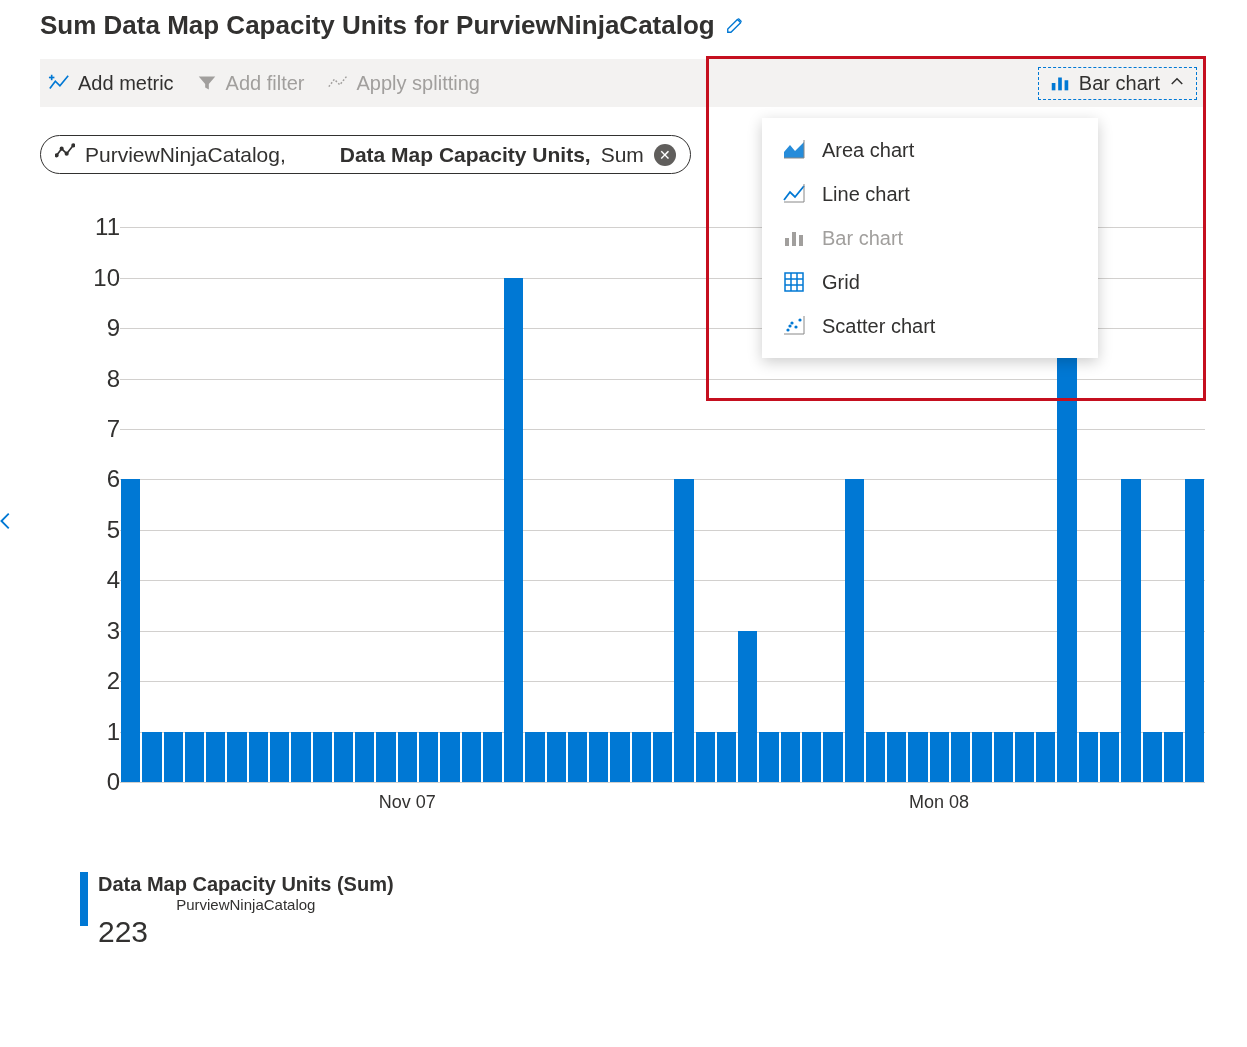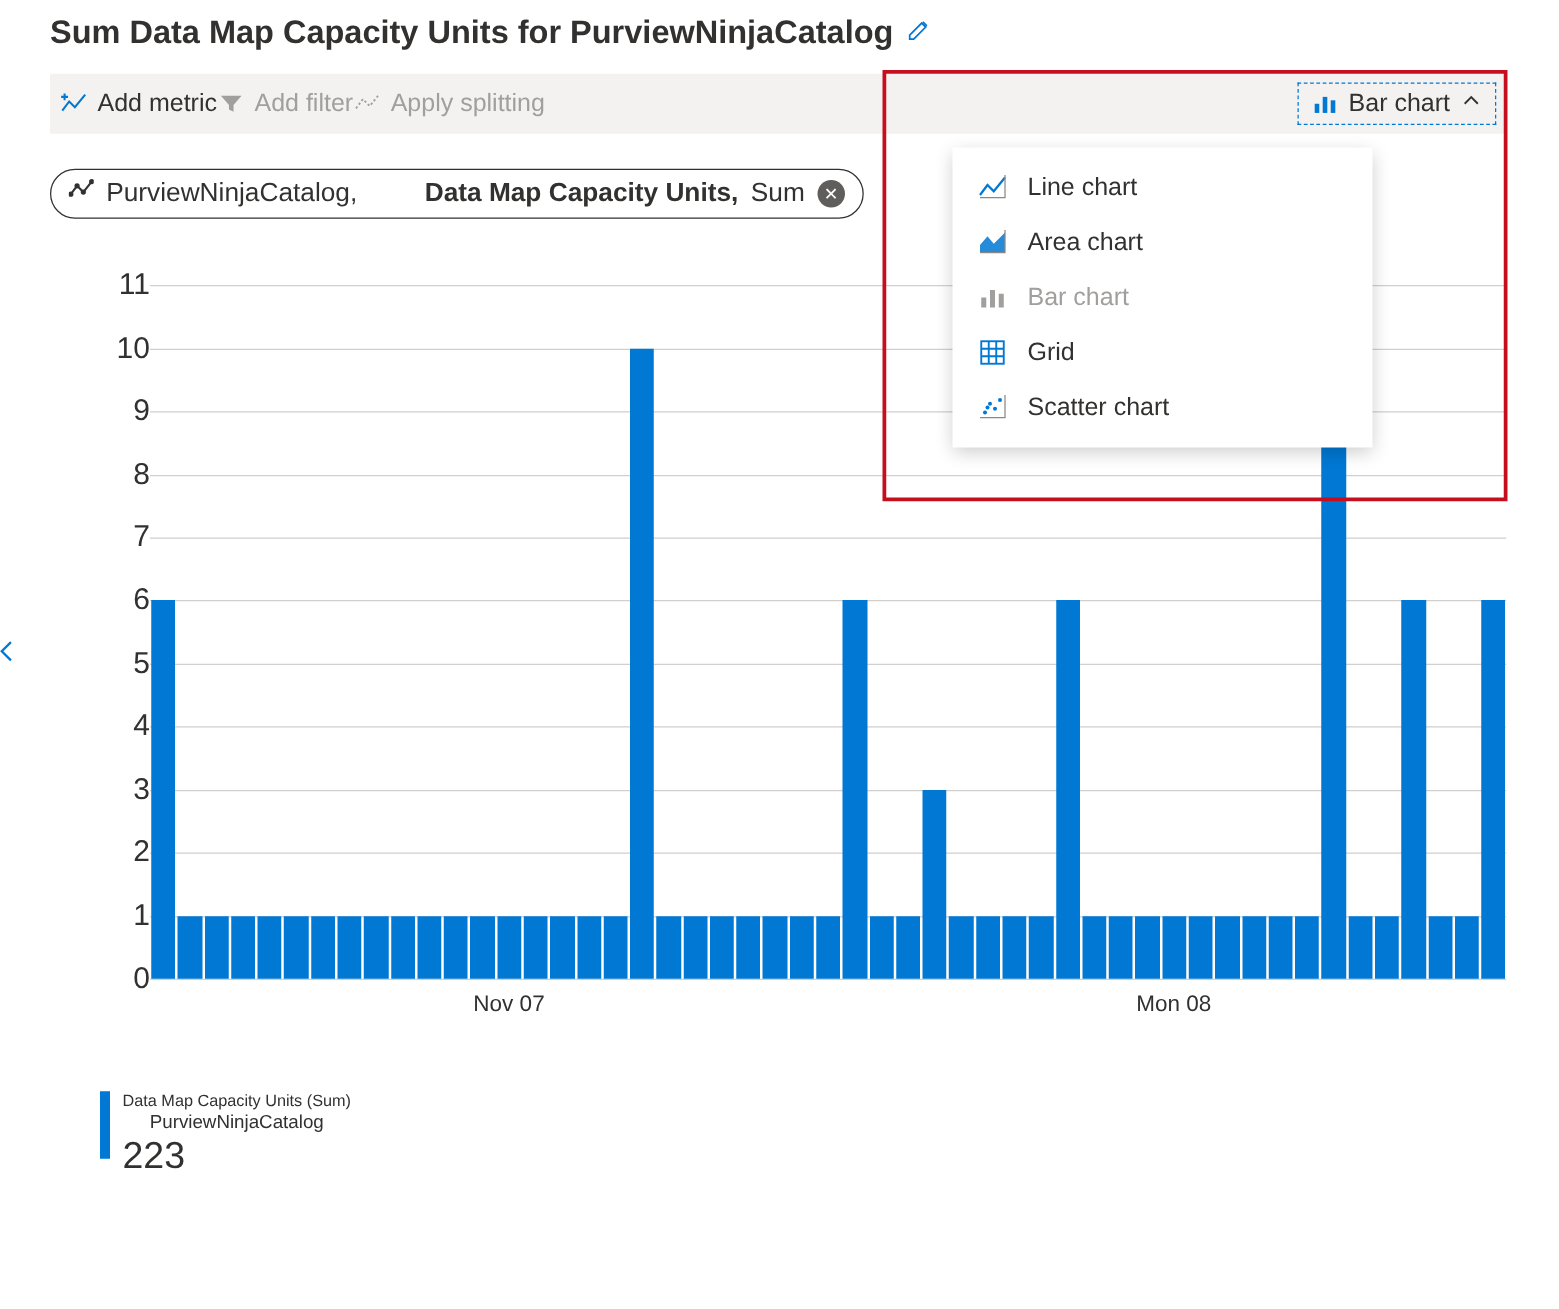--- a/index.html
+++ b/index.html
@@ -23,20 +23,21 @@
       font-weight: 600;
       color: #323130;
     }
     .edit-icon svg { width: 22px; height: 22px; }
     .toolbar {
       background: #f3f2f1;
       display: flex;
       align-items: center;
       height: 48px;
       padding: 0 8px;
+      gap: 22px;
       position: relative;
       width: 1165px;
     }
     .tb-item {
       display: flex;
       align-items: center;
       gap: 8px;
       font-size: 20px;
       cursor: pointer;
     }
@@ -81,21 +82,21 @@
     .ytick { position:absolute; left:10px; width:70px; text-align:right; font-size:24px; color:#323130; transform: translateY(-50%);}
     .bars { position:absolute; left:0; bottom:0; width:100%; height:100%; display:flex; align-items:flex-end; }
     .bar { flex:1; margin:0 1px; background:#0078d4; }
     .xaxis { position:absolute; left:80px; top:590px; width:1085px; height:30px; }
     .xtick { position:absolute; font-size:18px; color:#323130; transform:translateX(-50%);}
     .legend {
       display:flex; align-items:flex-start; gap:10px; margin-top:40px; margin-left:40px;
     }
     .legend-swatch { width:8px; height:54px; background:#0078d4; }
     .legend-text { display:flex; flex-direction:column; line-height:1.2; }
-    .legend-metric { font-size:13px; font-weight:400; }
+    .legend-metric { font-size:20px; font-weight:700; }
     .legend-resource { font-size:15px;text-align:center; }
     .legend-value { font-size:30px; font-weight:400; }
     .highlight-box {
       position:absolute; border:3px solid #c50f1f; pointer-events:none;
       left:706px; top:56px; width:500px; height:345px;
     }
     .dropdown {
       position:absolute;
       left:762px; top:118px;
       width:336px;
@@ -298,35 +299,35 @@
     <div class="legend-metric">Data Map Capacity Units (Sum)</div>
     <div class="legend-resource">PurviewNinjaCatalog</div>
     <div class="legend-value">223</div>
   </div>
 </div>
 
 
 <div class="dropdown">
   <div class="dropdown-item">
     <span class="dd-icon">
+      <svg viewBox="0 0 24 24" width="24" height="24">
+          <polygon points="2,20 2,14 8,7 13,13 22,4 22,20" fill="#0078d4" opacity="0.85"></polygon>
+          <polyline points="2,20 22,20 22,2" fill="none" stroke="#888" stroke-width="1"></polyline>
+        </svg>
+    </span>
+    <span>Area chart</span>
+  </div>
+  <div class="dropdown-item">
+    <span class="dd-icon">
       <svg viewBox="0 0 24 24" width="24" height="24" fill="none" stroke="#0078d4" stroke-width="1.8">
           <polyline points="2,18 8,10 13,15 22,4"></polyline>
           <polyline points="2,20 22,20 22,2" stroke="#888" stroke-width="1"></polyline>
         </svg>
     </span>
     <span>Line chart</span>
-  </div>
-  <div class="dropdown-item">
-    <span class="dd-icon">
-      <svg viewBox="0 0 24 24" width="24" height="24">
-          <polygon points="2,20 2,14 8,7 13,13 22,4 22,20" fill="#0078d4" opacity="0.85"></polygon>
-          <polyline points="2,20 22,20 22,2" fill="none" stroke="#888" stroke-width="1"></polyline>
-        </svg>
-    </span>
-    <span>Area chart</span>
   </div>
   <div class="dropdown-item disabled">
     <span class="dd-icon">
       <svg viewBox="0 0 24 24" width="24" height="24" fill="#a19f9d">
           <rect x="3" y="12" width="4" height="8"></rect>
           <rect x="10" y="6" width="4" height="14"></rect>
           <rect x="17" y="9" width="4" height="11"></rect>
         </svg>
     </span>
     <span>Bar chart</span>

